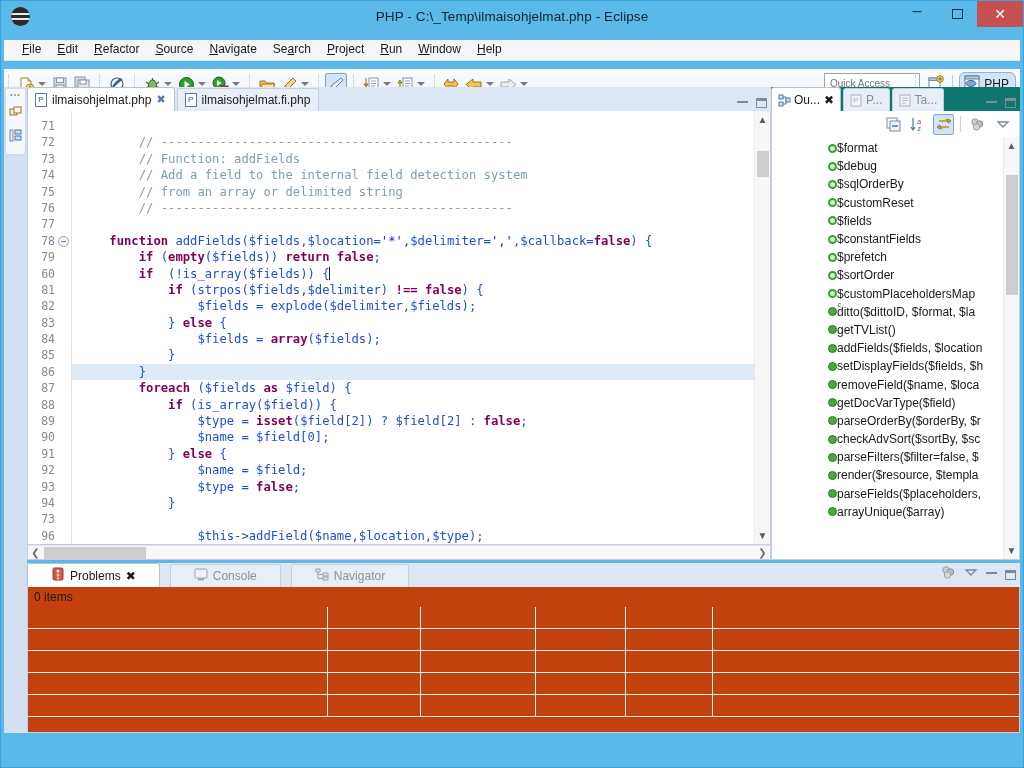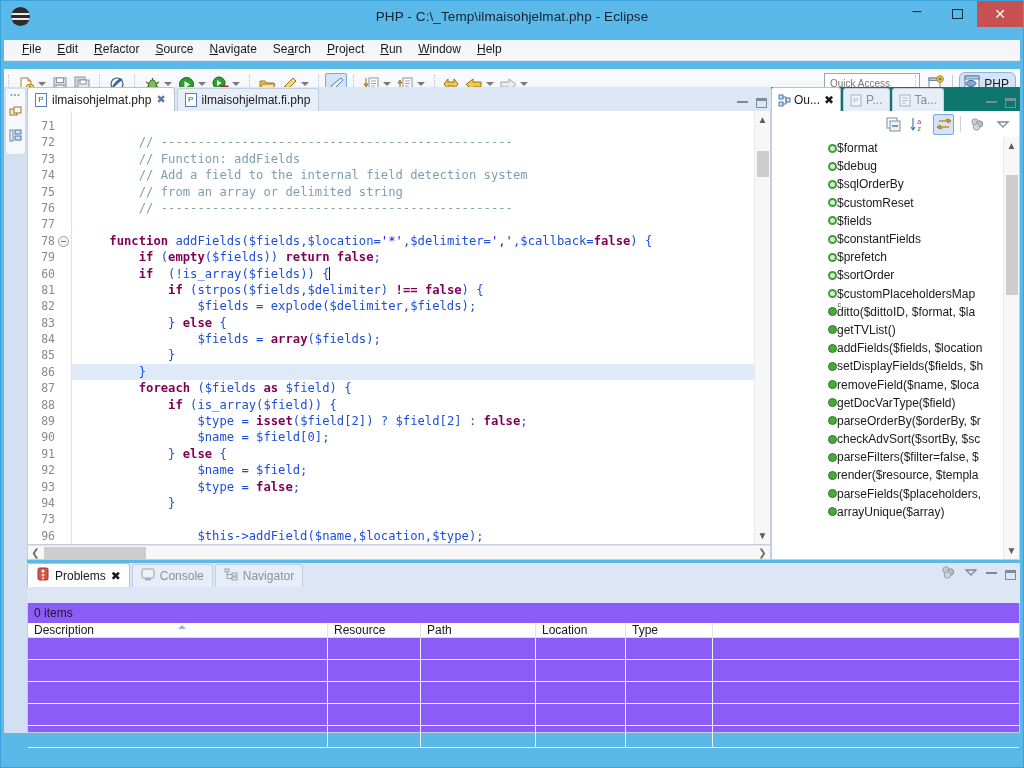--- a/index.html
+++ b/index.html
@@ -326,31 +326,31 @@
   
   .bottom-part {
     height: 170px; flex-shrink: 0;
     display: flex; flex-direction: column;
     background: #dce6f4;
     margin-top: 3px;
   }
   .bottom-tabbar { height: 24px; display: flex; align-items: flex-end; position: relative;}
   .btab {
     height: 23px; display: flex; align-items: center; gap: 5px;
-    padding: 0 8px; font-size: 12px;
+    padding: 0 23px; font-size: 12px;
     border: 1px solid #c3cede; border-bottom: none;
     border-radius: 3px 3px 0 0; background: #e8eef8; color: #8b919b;
-    margin-right: 2px;
+    margin-right: 10px;
     justify-content: space-between;
   }
   .btab.active { background: #fff; color: #1a1a1a; border-color:#b6c3d6; height:24px;}
   .bottom-body {
-    flex: 1; background: #8b5cf6;
+    flex: 1; background: #c2410c;
     border: 1px solid #c3cede; border-top: none;
-    display: flex; flex-direction: column; min-height: 0; margin-top: 16px;
+    display: flex; flex-direction: column; min-height: 0;
   }
   .items-count { padding: 3px 6px; font-size: 12px; color: #1a1a1a; }
   .table-head { display: flex; height: 22px; border-bottom: 1px solid #d7dde5;}
   .th {
     border-right: 1px solid #e2e6eb;
     font-size: 12px; color: #1a1a1a;
     display: flex; align-items: center; padding-left: 6px;
     position: relative;
     background: #fff;
   }
@@ -865,39 +865,20 @@
                   <path d="M2 5h10l-5 5z" fill="none" stroke="#7b8a9c" stroke-width="1.3"></path>
                 </svg>
             </div>
             <div class="ctl-min"></div>
             <div class="ctl-max"></div>
           </div>
         </div>
 
         <div class="bottom-body">
           <div class="items-count">0 items</div>
-          <div class="table-head">
-            <div class="th" style="width:300px">
-              <span class="sort-arrow"></span>
-              <span>Description</span>
-            </div>
-            <div class="th" style="width:93px">
-              <span>Resource</span>
-            </div>
-            <div class="th" style="width:115px">
-              <span>Path</span>
-            </div>
-            <div class="th" style="width:90px">
-              <span>Location</span>
-            </div>
-            <div class="th" style="width:87px">
-              <span>Type</span>
-            </div>
-            <div class="th" style="flex:1;border-right:none"></div>
-          </div>
           <div id="problems-rows">
               <div class="trow">
                 <div class="td" style="width: 300px;"></div>
                 <div class="td" style="width: 93px;"></div>
                 <div class="td" style="width: 115px;"></div>
                 <div class="td" style="width: 90px;"></div>
                 <div class="td" style="width: 87px;"></div>
                 <div style="flex: 1 1 0%;"></div>
               </div>
               <div class="trow">

